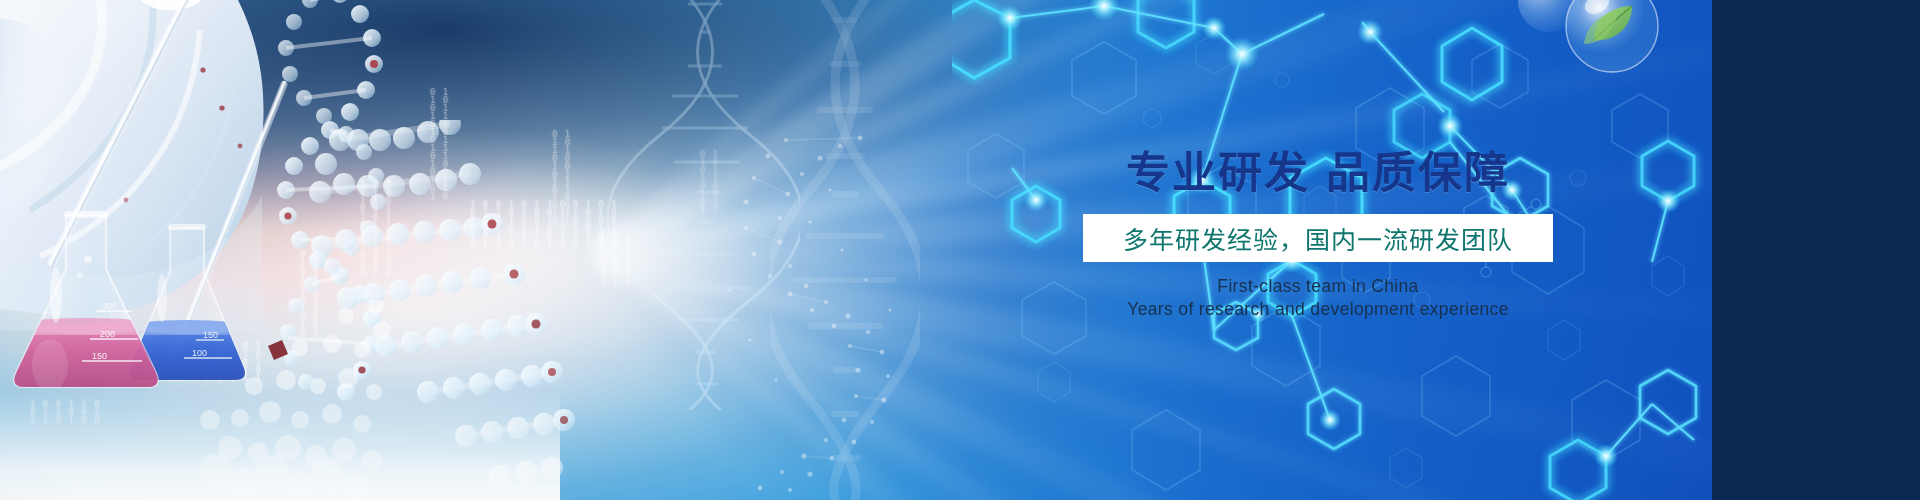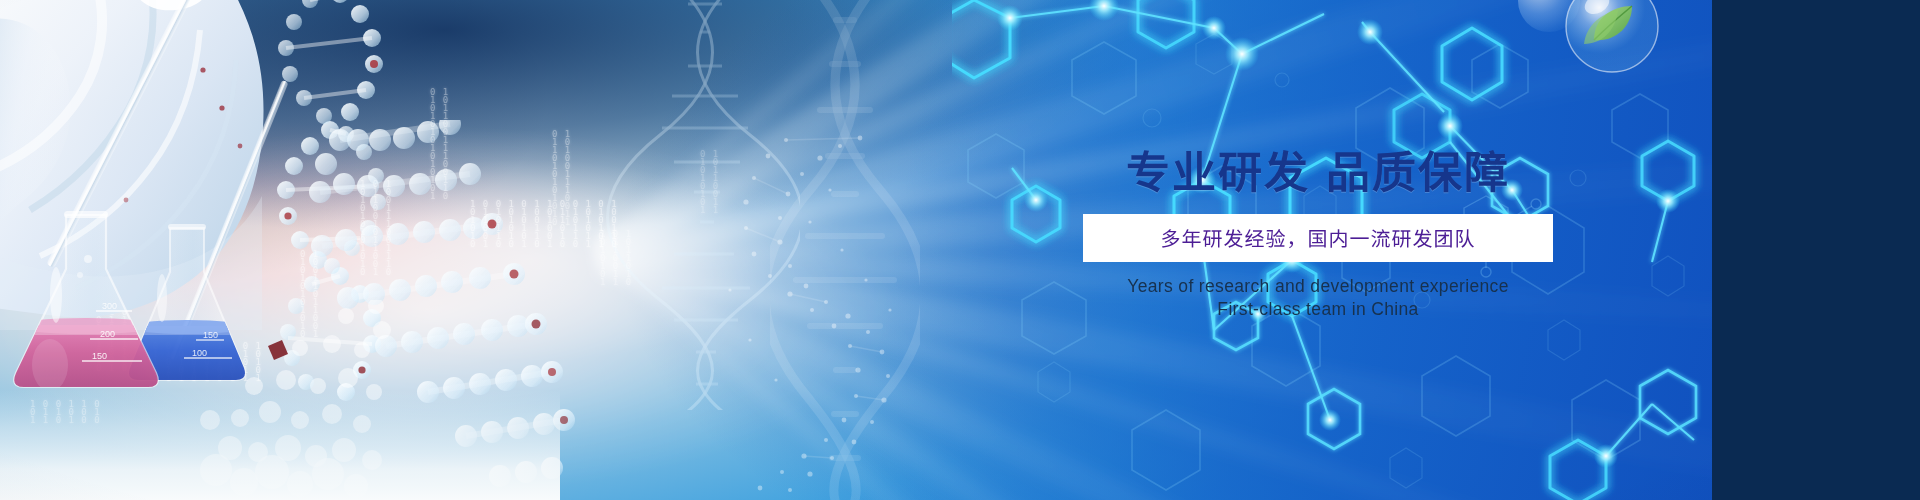--- a/index.html
+++ b/index.html
@@ -120,22 +120,22 @@
 
   .ribbon{
     margin-top:17px;
     background:#ffffff;
     height:48px;
     display:flex;
     align-items:center;
     justify-content:center;
   }
   .ribbon-text{
-    font-size:20px;
-    color:#4c1d95;
+    font-size:25px;
+    color:#0f766e;
     letter-spacing:1px;
     white-space:nowrap;
     font-weight:400;
   }
 
   .en{
     margin-top:13px;
     font-size:17.5px;
     color:#17314e;
     line-height:1.32;
@@ -833,19 +833,19 @@
   <div class="copy">
     <div class="headline">
       <span>专业研发</span><span class="hl-gap"></span><span>品质保障</span>
     </div>
 
     <div class="ribbon">
       <span class="ribbon-text">多年研发经验，国内一流研发团队</span>
     </div>
 
     <div class="en">
+      <div>First-class team in China</div>
       <div>Years of research and development experience</div>
-      <div>First-class team in China</div>
     </div>
   </div>
 
   <div class="vignette"></div>
 </div>
 
 </body></html>

